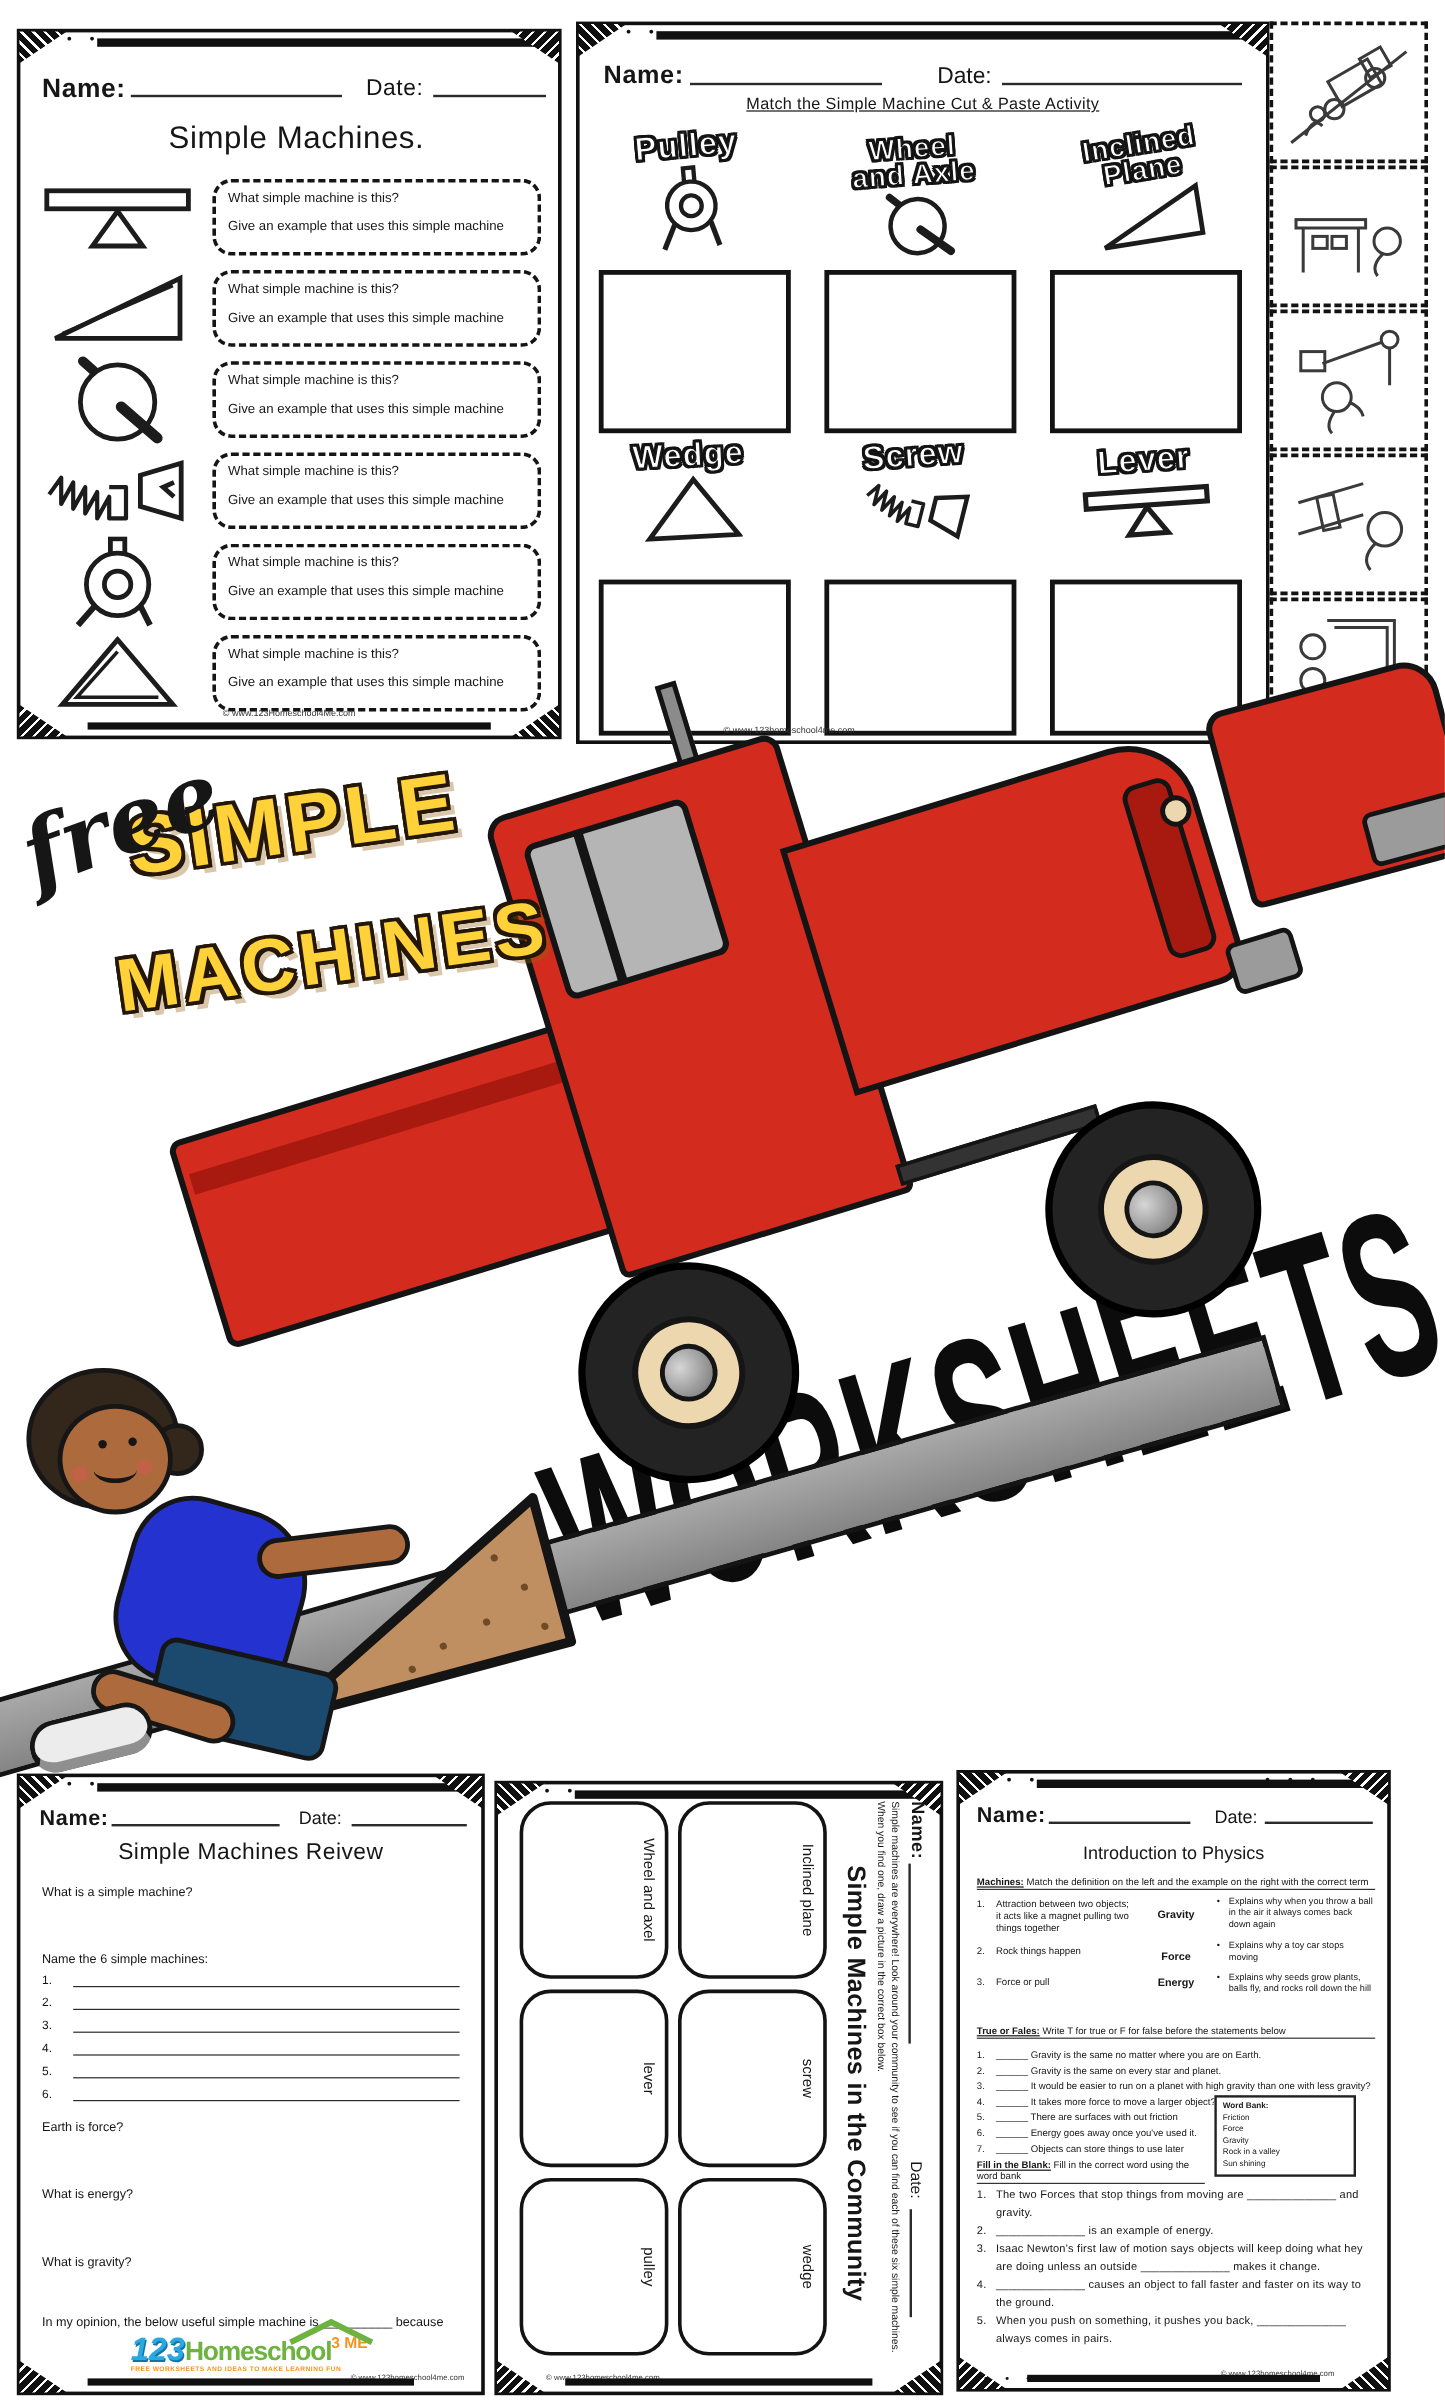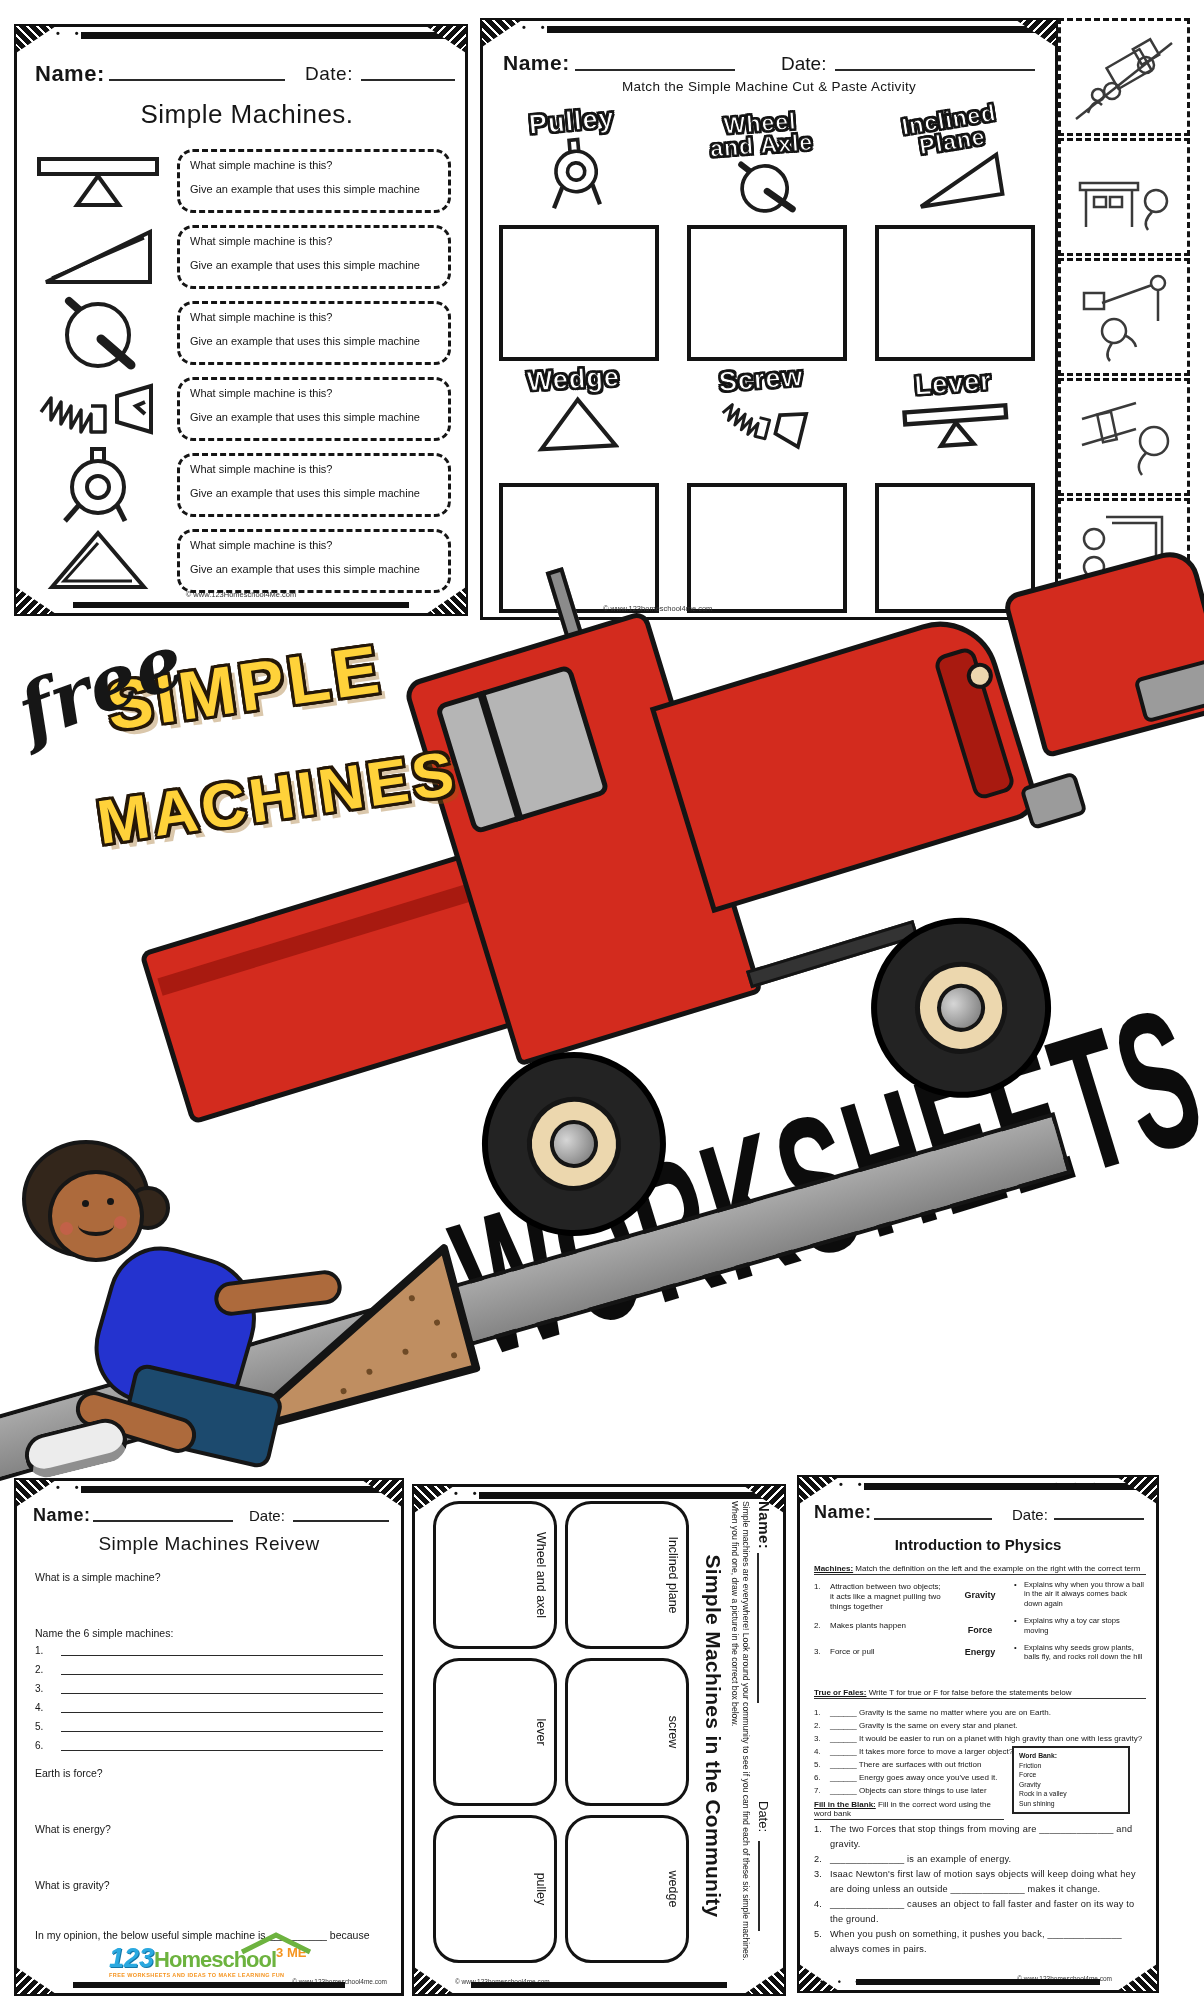--- a/index.html
+++ b/index.html
@@ -168,21 +168,21 @@
 
 <div class="sheet" style="left:480px;top:18px;width:572px;height:596px;">
   <div class="topbar"></div>
   <div class="dots" style="top:0;left:20px;">• • •</div>
   <div class="corner tl"></div>
   <div class="corner tr"></div>
   <div class="abs nlabel" style="left:20px;top:30px;font-size:21px;">Name:</div>
   <div class="abs uline" style="left:92px;top:30px;width:160px;height:18px;"></div>
   <div class="abs" style="left:298px;top:32px;font-size:19px;">Date:</div>
   <div class="abs uline" style="left:352px;top:32px;width:200px;height:16px;"></div>
-  <div class="abs" style="left:0;top:58px;width:100%;text-align:center;font-size:13.5px;letter-spacing:.3px;">Match the Simple Machine Cut &amp; Paste Activity</div>
+  <div class="abs" style="left:0;top:58px;width:100%;text-align:center;font-size:13.5px;letter-spacing:.3px;text-decoration:underline;">Match the Simple Machine Cut &amp; Paste Activity</div>
 
   <div class="sb-cell" style="left:8px;top:88px;transform:rotate(-5deg);">
     <div class="bubble" style="font-size:27px;">Pulley</div>
     <svg width="62" height="72" viewBox="0 0 86 96" style="margin:2px auto 0;">
         <rect x="37" y="2" width="12" height="28" fill="#fff" stroke="#1c1c1c" stroke-width="5"></rect>
         <circle cx="43" cy="46" r="28" fill="#fff" stroke="#1c1c1c" stroke-width="5"></circle>
         <circle cx="43" cy="46" r="12" fill="#fff" stroke="#1c1c1c" stroke-width="5"></circle>
         <line x1="22" y1="66" x2="8" y2="94" stroke="#1c1c1c" stroke-width="6"></line>
         <line x1="64" y1="66" x2="72" y2="94" stroke="#1c1c1c" stroke-width="6"></line>
       </svg>
@@ -428,34 +428,34 @@
   <div class="dots" style="top:0;right:54px;">• • •</div>
   <div class="corner tl"></div>
   <div class="corner tr"></div>
   <div class="corner bl"></div>
   <div class="corner br"></div>
 
   <div class="abs nlabel" style="left:14px;top:24px;font-size:18px;">Name:</div>
   <div class="abs uline" style="left:74px;top:26px;width:118px;height:14px;"></div>
   <div class="abs" style="left:212px;top:28px;font-size:15px;">Date:</div>
   <div class="abs uline" style="left:254px;top:28px;width:90px;height:12px;"></div>
-  <div class="abs" style="left:0;top:58px;width:100%;text-align:center;font-size:15px;font-weight:bold;">Introduction to Physics</div>
+  <div class="abs" style="left:0;top:58px;width:100%;text-align:center;font-size:15px;">Introduction to Physics</div>
 
   <div class="se-h" style="top:86px;">
     <b>Machines:</b><span> Match the definition on the left and the example on the right with the correct term</span>
   </div>
 
   <div class="abs" style="left:14px;top:104px;width:128px;">
     <div class="tf-item" style="line-height:10px;margin-bottom:9px;">
         <span class="n">1.</span>
         <span>Attraction between two objects; it acts like a magnet pulling two things together</span>
       </div>
     <div class="tf-item" style="line-height:10px;margin-bottom:16px;">
         <span class="n">2.</span>
-        <span>Makes plants happen</span>
+        <span>Rock things happen</span>
       </div>
     <div class="tf-item" style="line-height:10px;">
         <span class="n">3.</span>
         <span>Force or pull</span>
       </div>
   </div>
 
   <div class="abs" style="left:152px;top:112px;width:56px;text-align:center;font-weight:bold;font-size:9px;">
     <div>Gravity</div>
     <div style="margin-top:25px;">Force</div>

